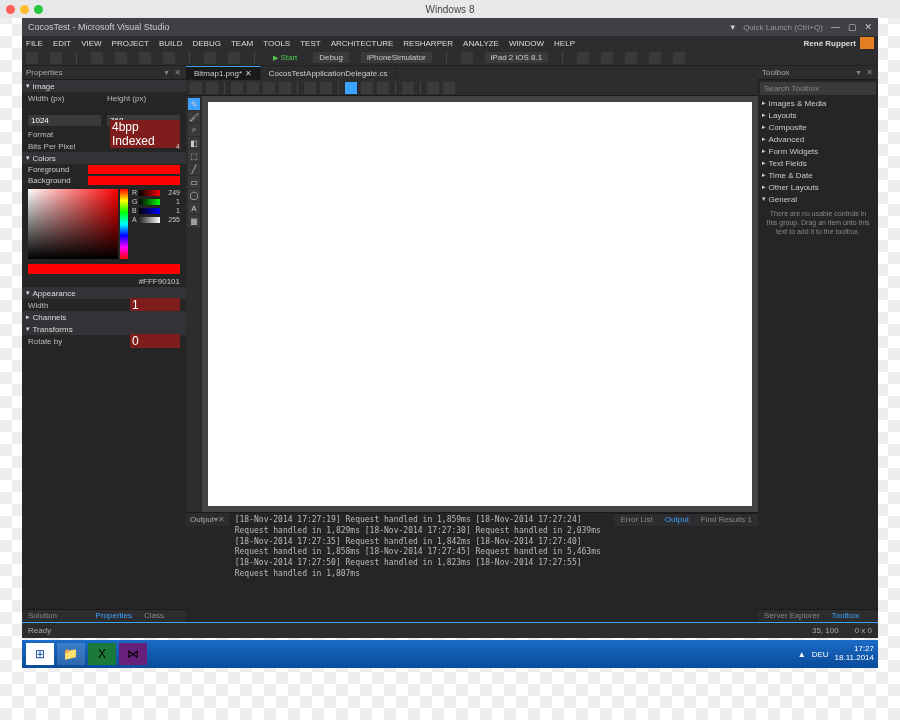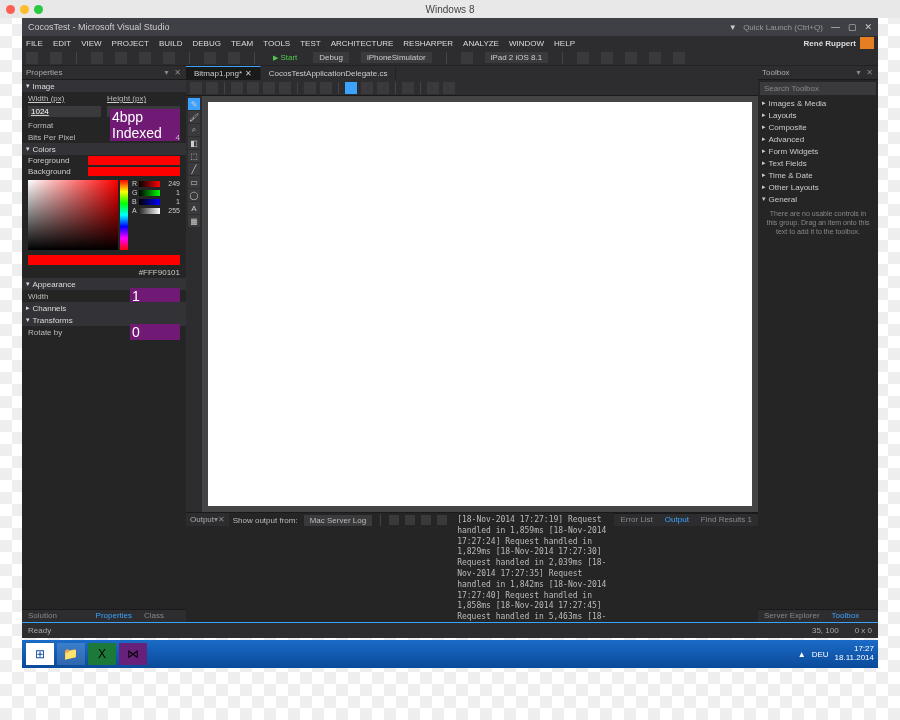--- a/index.html
+++ b/index.html
@@ -28,25 +28,25 @@
 .left-panel, .right-panel { width:164px; background:#252526; display:flex; flex-direction:column; }
 .right-panel { width:120px; }
 .panel-hdr { height:14px; background:#2d2d30; border-bottom:1px solid #1a1a1a; display:flex; align-items:center; padding:0 4px; font-size:8px; color:#aaa; }
 .panel-hdr .opts { margin-left:auto; display:flex; gap:2px; }
 .opt { width:9px; height:9px; color:#888; font-size:8px; text-align:center; cursor:pointer; }
 .section-hdr { height:12px; background:#333337; display:flex; align-items:center; padding:0 4px; font-size:8px; color:#ddd; cursor:pointer; }
 .section-hdr::before { content:"▾"; margin-right:3px; font-size:7px; }
 .section-hdr.collapsed::before { content:"▸"; }
 .prop-row { display:flex; align-items:center; padding:1px 6px; font-size:8px; color:#bbb; height:12px; }
 .prop-label { flex:1; }
-.prop-val { width:50px; background:#701a75; color:#fff; padding:0 2px; font-size:14px; }
+.prop-val { width:50px; background:#7f1d1d; color:#fff; padding:0 2px; font-size:12px; }
 .two-col { display:flex; gap:6px; padding:2px 6px; }
-.two-col > div { flex:1;text-decoration:underline; }
+.two-col > div { flex:1; }
 .lbl { font-size:8px; color:#bbb; }
-.val { background:#3a3a3d; color:#fff; font-size:8px; padding:1px 3px; margin-top:3px; display:block; }
+.val { background:#3a3a3d; color:#fff; font-size:8px; padding:1px 3px; margin-top:12px; display:block; }
 .color-row { display:flex; align-items:center; padding:1px 6px; font-size:8px; gap:4px; }
 .swatch-big { flex:1; height:9px; }
 .color-area { padding:3px 6px; display:flex; gap:2px; }
 .grad-main { width:90px; height:70px; background:linear-gradient(to bottom, transparent, #000), linear-gradient(to right, #fff, #ff0000); position:relative; }
 .hue-strip { width:8px; height:70px; background:linear-gradient(to bottom,#f00,#ff0,#0f0,#0ff,#00f,#f0f,#f00); }
 .rgba-col { flex:1; display:flex; flex-direction:column; gap:2px; padding-left:2px; }
 .rgba-row { display:flex; align-items:center; gap:2px; font-size:7px; }
 .rgba-bar { flex:1; height:6px; background:#333; position:relative; }
 .rgba-bar.r { background:linear-gradient(to right,#000,#f00);} 
 .rgba-bar.g { background:linear-gradient(to right,#000,#0f0);} 
@@ -293,29 +293,20 @@
         <div class="canvas-wrap">
           <div class="canvas"></div>
         </div>
       </div>
 
       <div class="output-panel">
         <div class="out-hdr">
           <span>Output</span>
           <div class="opts"><span class="opt">▾</span><span class="opt">✕</span></div>
         </div>
-        <div class="out-sub">
-          <span>Show output from:</span>
-          <span class="out-sel">Mac Server Log</span>
-          <span class="tb-sep"></span>
-          <span class="et" style="width:10px;height:10px"></span>
-          <span class="et" style="width:10px;height:10px"></span>
-          <span class="et" style="width:10px;height:10px"></span>
-          <span class="et" style="width:10px;height:10px"></span>
-        </div>
         <div class="out-body" id="out-body">[18-Nov-2014 17:27:19] Request handled in 1,859ms
 [18-Nov-2014 17:27:24] Request handled in 1,829ms
 [18-Nov-2014 17:27:30] Request handled in 2,039ms
 [18-Nov-2014 17:27:35] Request handled in 1,842ms
 [18-Nov-2014 17:27:40] Request handled in 1,858ms
 [18-Nov-2014 17:27:45] Request handled in 5,463ms
 [18-Nov-2014 17:27:50] Request handled in 1,823ms
 [18-Nov-2014 17:27:55] Request handled in 1,807ms</div>
         <div class="tab-strip">
           <span class="tab">Error List</span>

